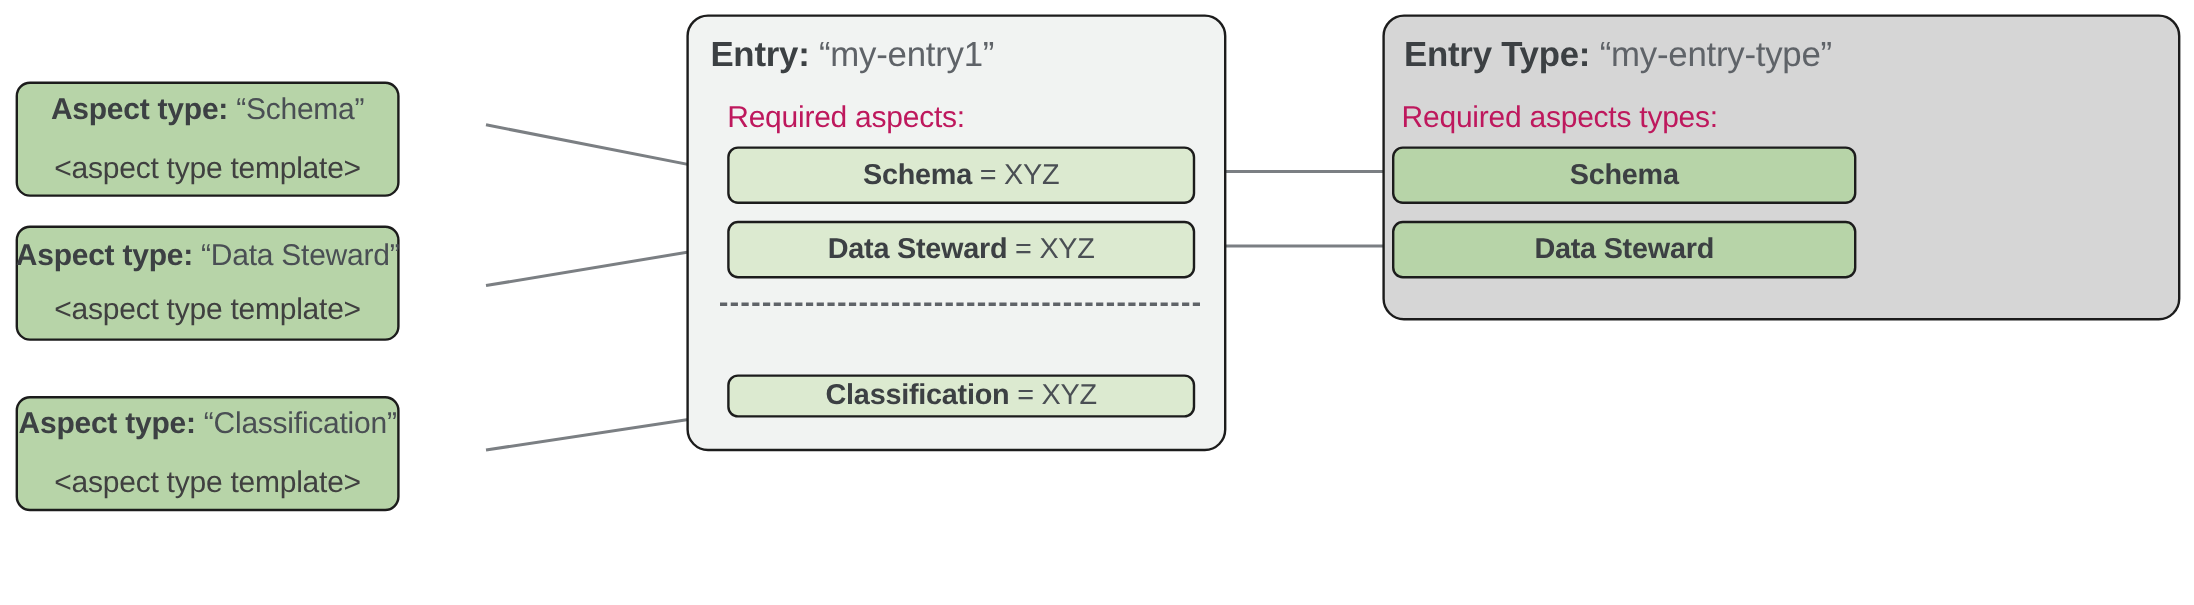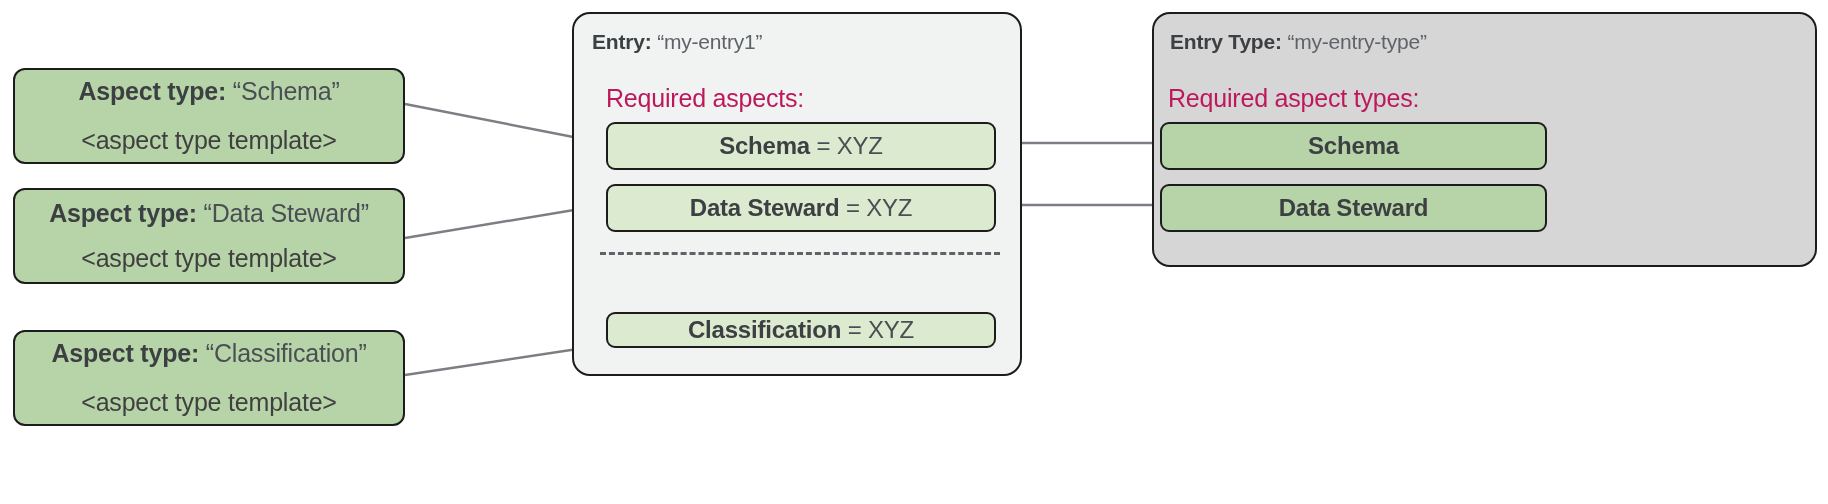--- a/index.html
+++ b/index.html
@@ -42,21 +42,21 @@
   
   .aspect-type-card {
     background: #b7d4a8;
     padding: 0;
     display: flex;
     flex-direction: column;
     align-items: center;
     justify-content: center;
     gap: 20px;
     left: 13px;
-    width: 392px;
+    width: 320px;
     height: 96px;
   }
   .at-1 { top: 68px; }
   .at-2 { top: 188px; gap: 16px; }
   .at-3 { top: 330px; }
 
   .at-title {
     font-size: 25px;
     color: #3c4043;
     white-space: nowrap;
@@ -77,21 +77,21 @@
     left: 572px;
     top: 12px;
     width: 450px;
     height: 364px;
     background: #f1f3f2;
     border-radius: 18px;
     padding: 0;
   }
   .card-heading {
     position: absolute;
-    font-size: 21px;
+    font-size: 29px;
     color: #3c4043;
     white-space: nowrap;
     letter-spacing: -0.2px;
   }
   .card-heading b { font-weight: 700; color: #3c4043; }
   .card-heading .q { font-weight: 400; color: #5f6368; }
   .section-label {
     position: absolute;
     font-size: 25px;
     font-weight: 400;
@@ -220,21 +220,21 @@
       <span class="eq">= XYZ</span>
     </div>
   </div>
 
   <div class="card" id="entry-type-card">
     <div class="card-heading" style="left:16px; top:16px;">
       <b>Entry Type:</b>
       <span class="q">“my-entry-type”</span>
     </div>
 
-    <div class="section-label" style="left:14px; top:70px;">Required aspect types:</div>
+    <div class="section-label" style="left:14px; top:70px;">Required aspects types:</div>
 
     <div class="type-chip" style="left:6px; top:108px; width:387px; height:48px;">
       <span>Schema</span>
     </div>
 
     <div class="type-chip" style="left:6px; top:170px; width:387px; height:48px;">
       <span>Data Steward</span>
     </div>
   </div>
 

